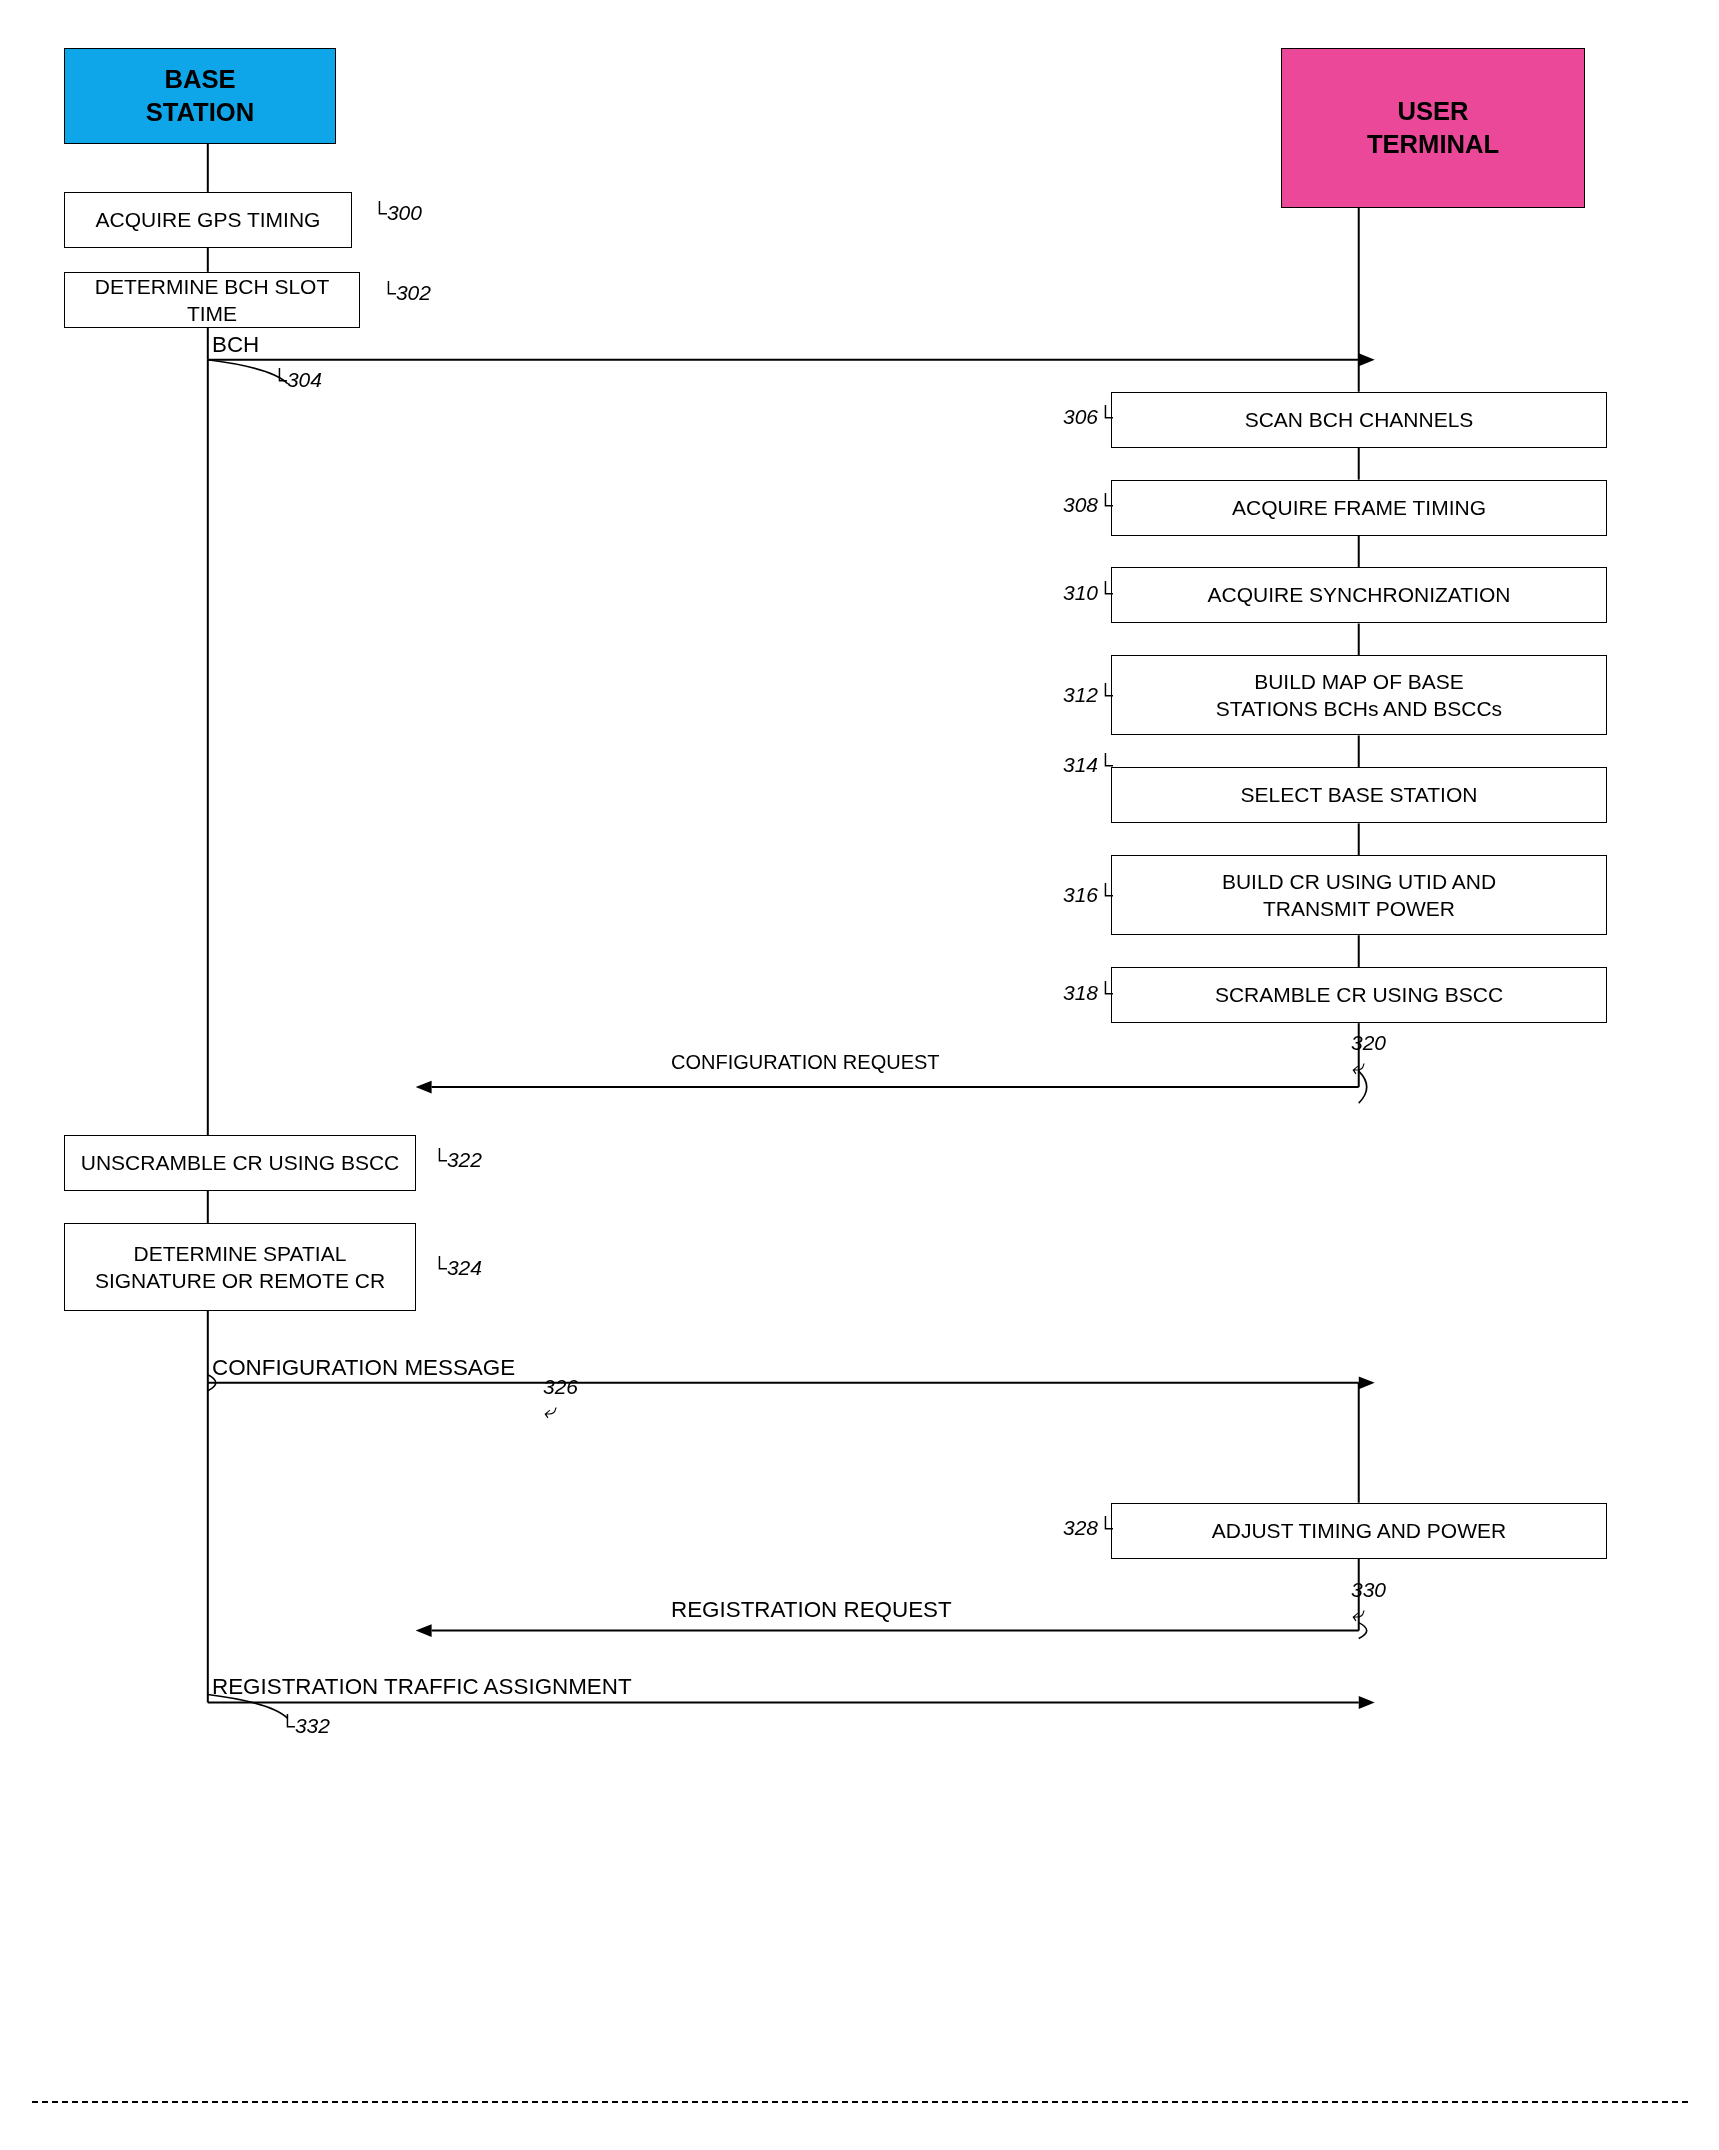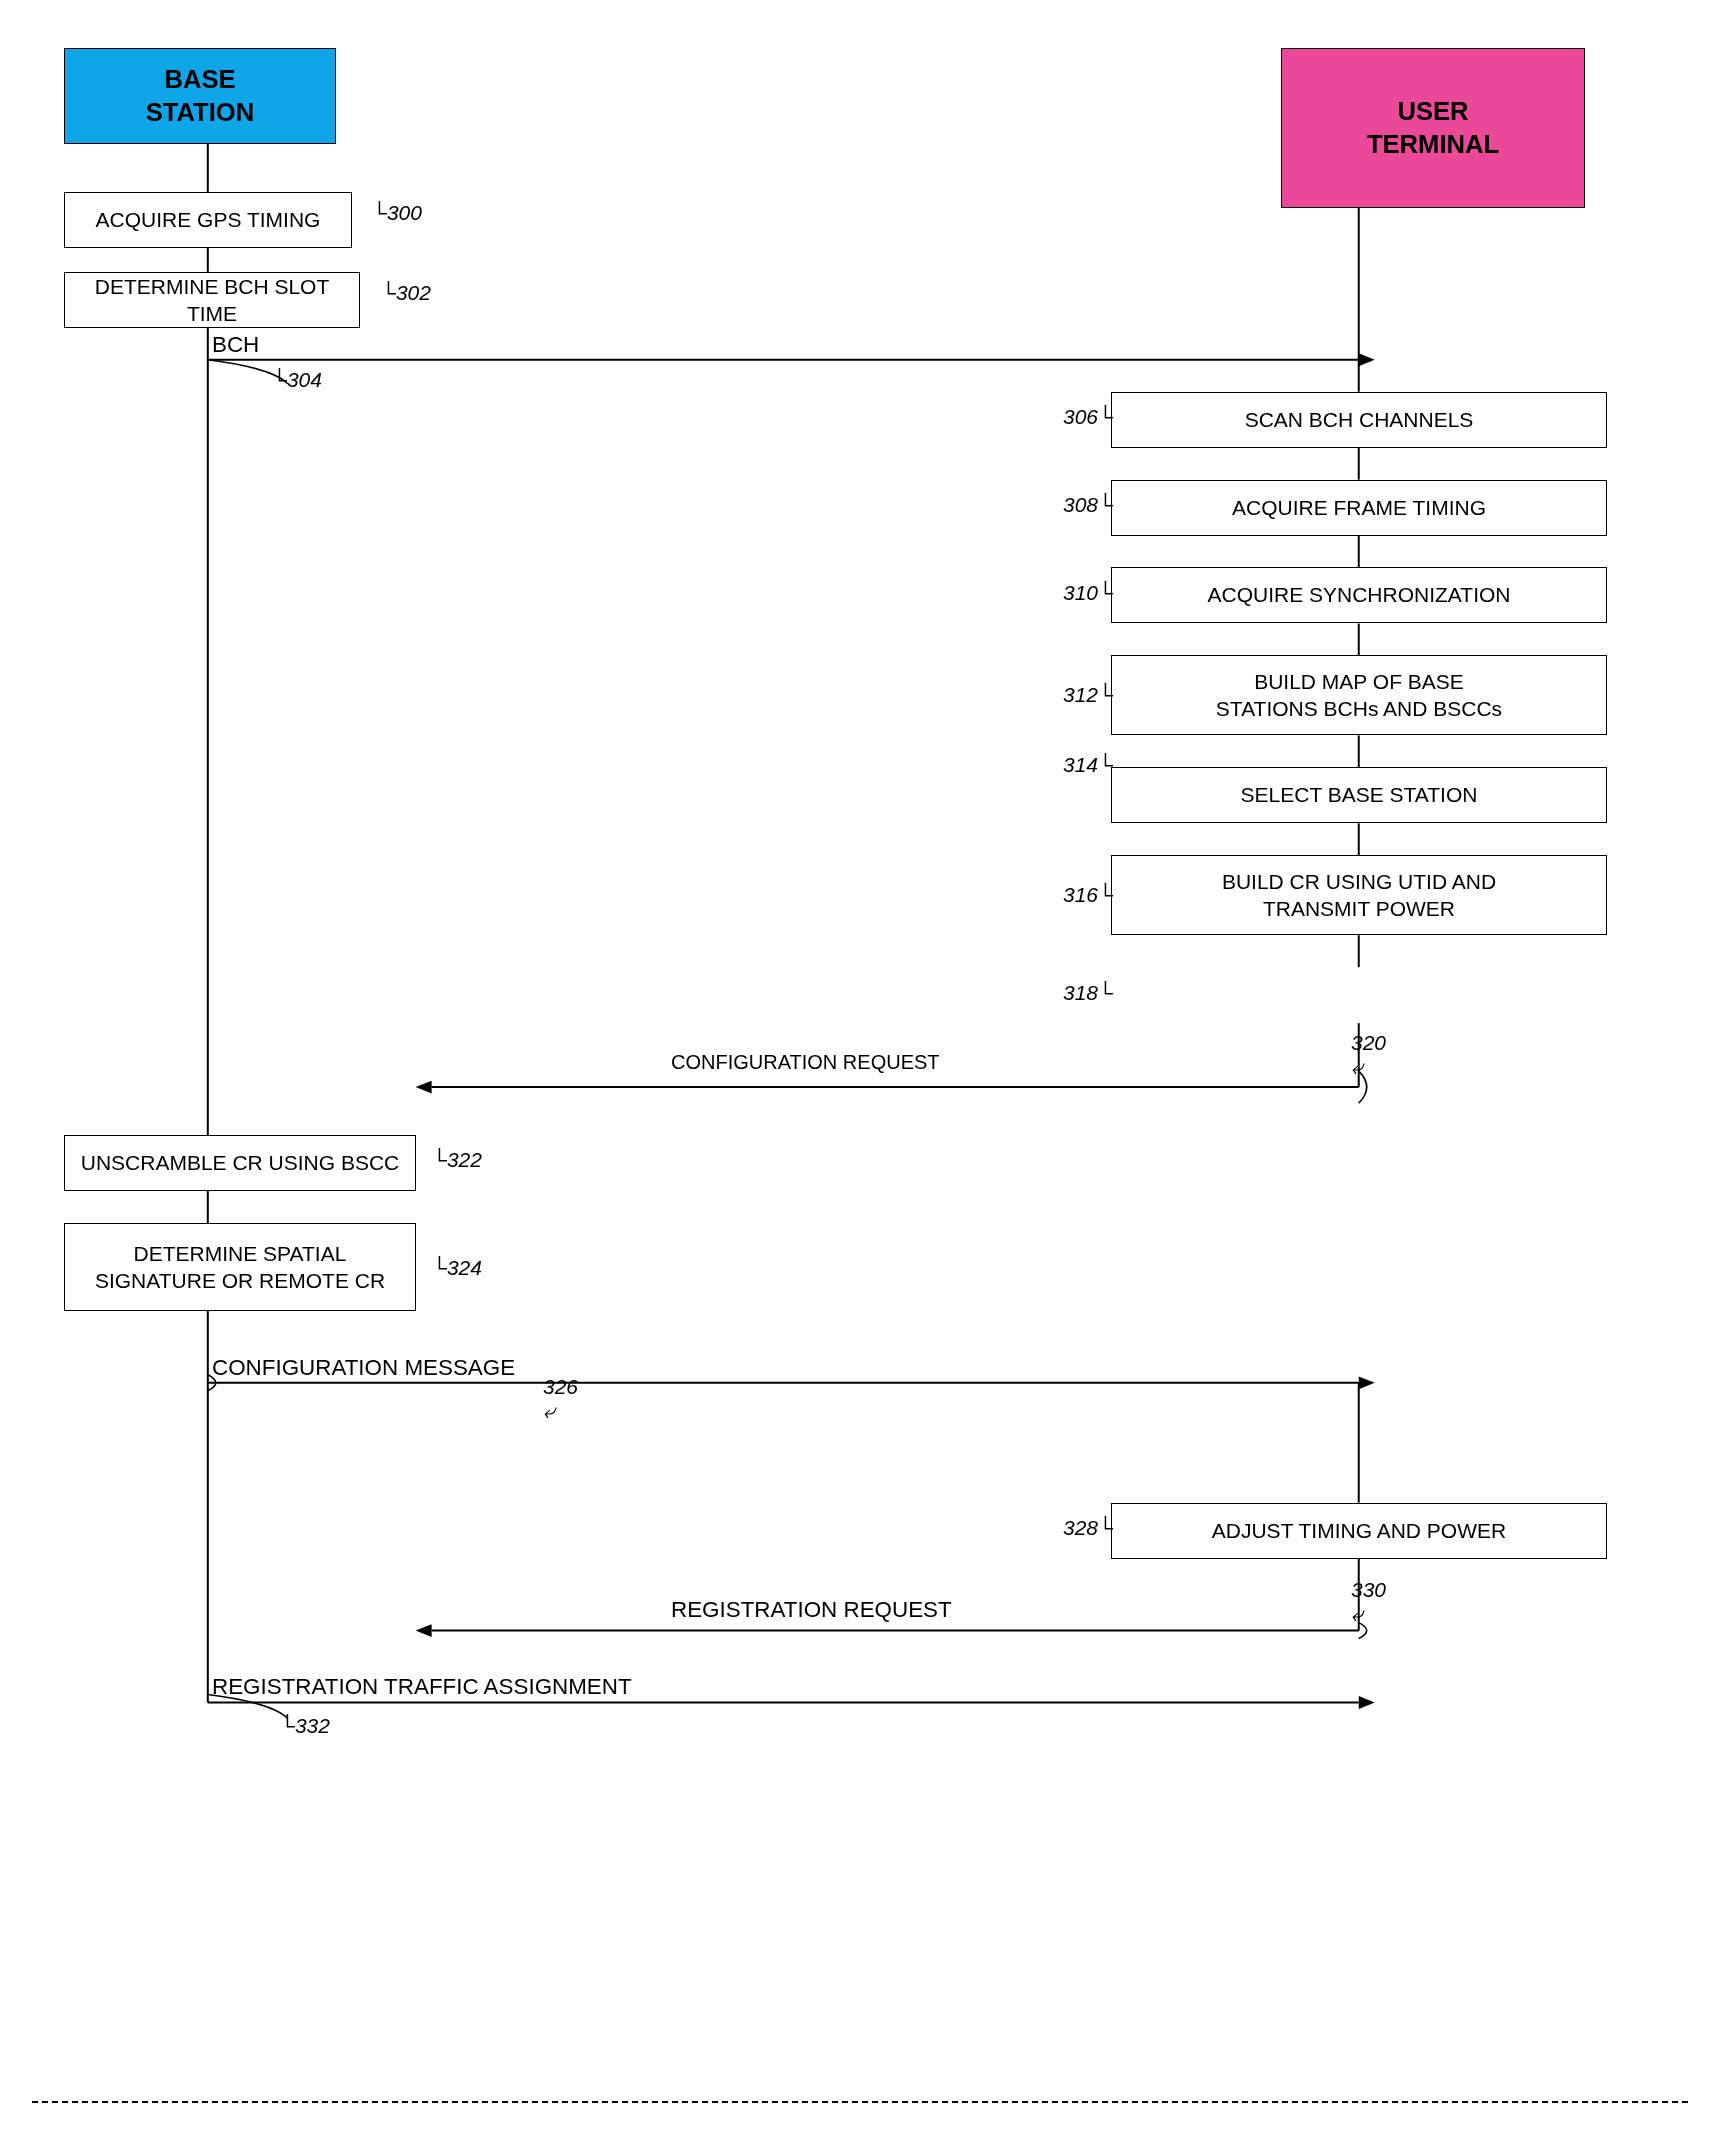--- a/index.html
+++ b/index.html
@@ -179,20 +179,23 @@
     <span>SELECT BASE STATION</span>
   </div>
   <span class="refnum" style="left:1063px; top:753px;">314└</span>
 
   <div class="box" style="left:1111px; top:855px; width:496px; height:80px; font-size:21px;">
     <span style="white-space:pre-line;">BUILD CR USING UTID AND
 TRANSMIT POWER</span>
   </div>
   <span class="refnum" style="left:1063px; top:883px;">316└</span>
 
+  <div class="box" style="left:1111px; top:967px; width:496px; height:56px; font-size:21px;">
+    <span>SCRAMBLE CR USING BSCC</span>
+  </div>
   <span class="refnum" style="left:1063px; top:981px;">318└</span>
 
   <div style="position:absolute; left:671px; top:1051px; font-size:20px; font-weight:normal;">CONFIGURATION REQUEST</div>
   <div style="position:absolute; left:1351px; top:1031px; font-size:21px; font-style:italic;">320<br>⤶</div>
 
   <div class="box" style="left:64px; top:1135px; width:352px; height:56px; font-size:21px;">
     <span>UNSCRAMBLE CR USING BSCC</span>
   </div>
   <span class="refnum" style="left:432px; top:1148px;">└322</span>
 

